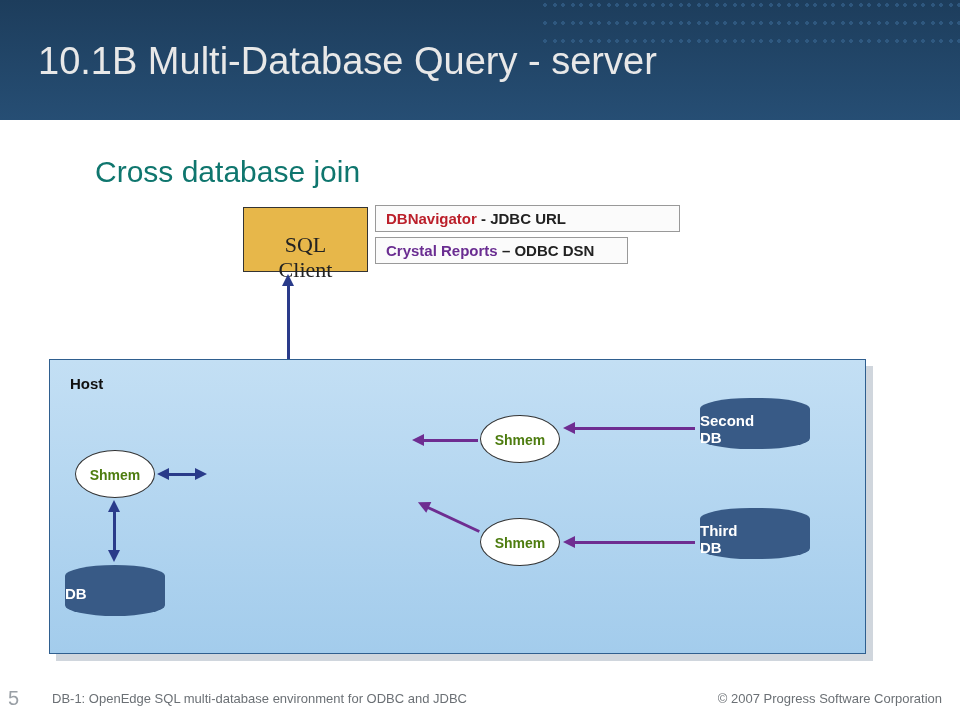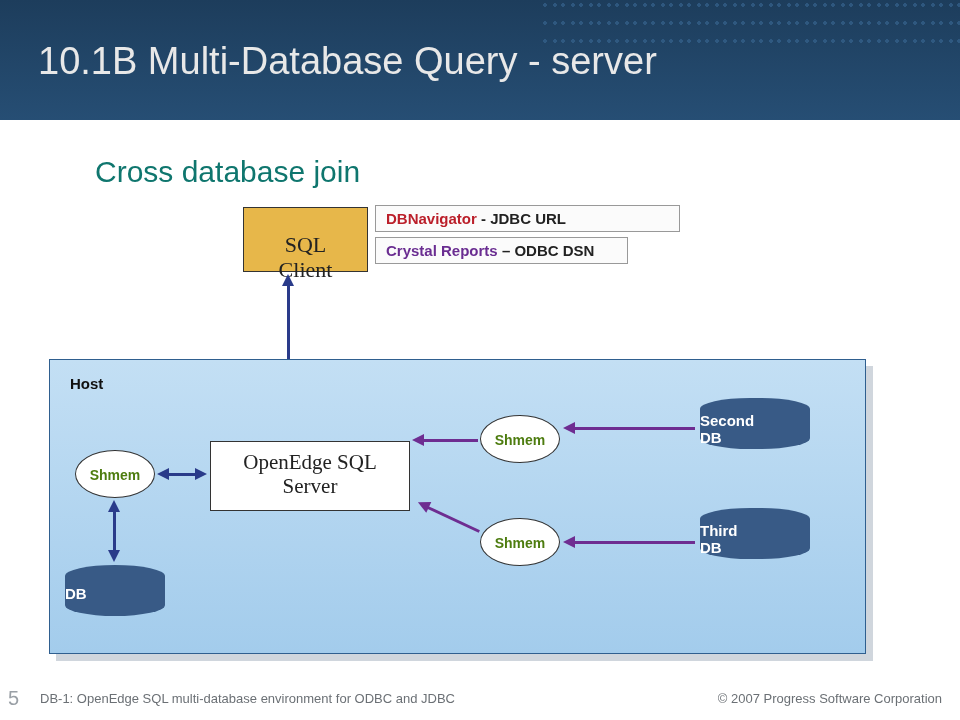--- a/index.html
+++ b/index.html
@@ -54,21 +54,21 @@
   .db .cyl-top { width:100%; height:22px; background:#385a86; border-radius:50px/11px; }
   .db .cyl-body { width:100%; height:40px; margin-top:-11px; background:#385a86;
                   border-bottom-left-radius:50px 11px; border-bottom-right-radius:50px 11px;
                   color:#fff; font-weight:bold; text-align:left; font-size:15px; padding-top:10px; line-height:1.1;}
   .db1 { left:65px; top:565px; width:100px; }
   .db2 { left:700px; top:398px; }
   .db3 { left:700px; top:508px; }
 
   
   .pgnum { position:absolute; left:8px; bottom:10px; color:#9aa0a6; font-size:20px; }
-  .foot-l { position:absolute; left:40px; bottom:14px; color:#6b7075; font-size:13px; }
+  .foot-l { position:absolute; left:52px; bottom:14px; color:#6b7075; font-size:13px; }
   .foot-r { position:absolute; right:18px; bottom:14px; color:#6b7075; font-size:13px; }
 
   
   .arrow { position:absolute; background:transparent; }
   .line  { position:absolute; background:#2a3b8a; }
   .tri   { position:absolute; width:0; height:0; }
   .tri.up    { border-left:6px solid transparent; border-right:6px solid transparent; border-bottom:12px solid #2a3b8a; }
   .tri.down  { border-left:6px solid transparent; border-right:6px solid transparent; border-top:12px solid #2a3b8a; }
   .tri.left  { border-top:6px solid transparent; border-bottom:6px solid transparent; border-right:12px solid #2a3b8a; }
   .tri.right { border-top:6px solid transparent; border-bottom:6px solid transparent; border-left:12px solid #2a3b8a; }
@@ -104,24 +104,20 @@
   <div class="arrow" style="left:282px; top:274px; width:12px; height:165px;">
     <div class="line" style="left:5px; top:8px; width:3px; height:150px;"></div>
     <div class="tri up" style="left:0; top:0;"></div>
     <div class="tri down" style="left:0; top:155px;"></div>
   </div>
 
   <div class="host-sh"></div>
   <div class="host"></div>
   <div class="host-label">Host</div>
 
-  <div class="oe-box">
-    <span>OpenEdge SQL</span><br>
-    <span>Server</span>
-  </div>
 
   <div class="oval ov1">Shmem</div>
   <div class="oval ov2">Shmem</div>
   <div class="oval ov3">Shmem</div>
 
   <div class="db db1">
     <div class="cyl-top"></div>
     <div class="cyl-body"><span>DB</span></div>
   </div>
   <div class="db db2">

